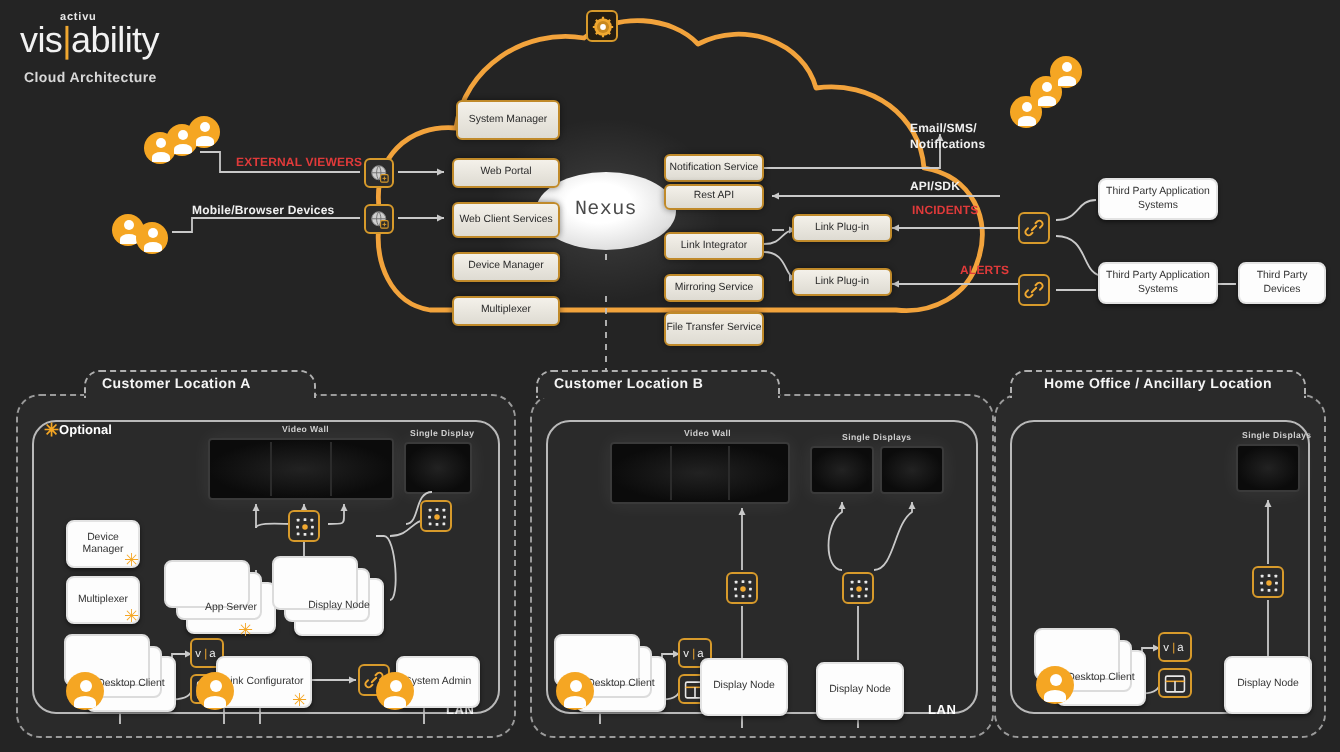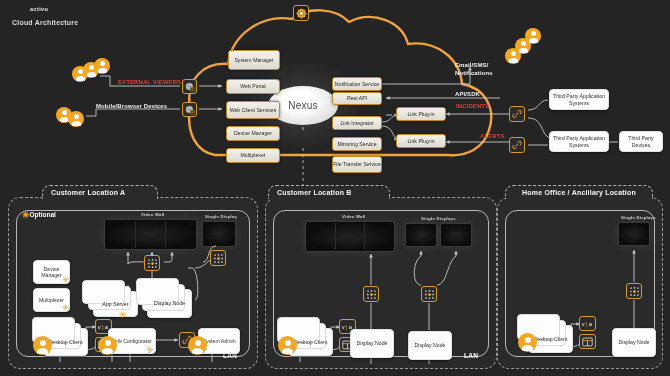--- a/index.html
+++ b/index.html
@@ -125,20 +125,21 @@
   .lan { position: absolute; font-size: 6.5px; font-weight: bold; color: #fff; letter-spacing: .3px; }
   .optional { position: absolute; font-size: 6.5px; font-weight: bold; color: #fff; }
 </style>
 </head>
 <body>
 
 <div id="root">
 
   <div class="logo-wrap">
     <div class="logo-activu">activu</div>
+    <div class="logo-main"><span>vis</span><span class="logo-bar">|</span><span>ability</span></div>
     <div class="logo-sub">Cloud Architecture</div>
   </div>
 
   <svg class="layer" viewBox="0 0 670 376">
 
     <path d="M190 108
              C 185 78, 205 62, 228 64
              C 232 34, 262 14, 292 19
              C 308 6, 336 8, 349 22
              C 372 10, 402 21, 408 44
@@ -243,21 +244,21 @@
           <circle cx="8" cy="8" r="6.4"></circle>
         </g>
         <circle cx="8" cy="8" r="4.4" fill="#c8881f"></circle>
         <circle cx="8" cy="8" r="2.1" fill="#fff"></circle>
         <g stroke="#f0a830" stroke-width="1.6">
           <path d="M8 .6 v2 M8 13.4 v2 M.6 8 h2 M13.4 8 h2 M2.8 2.8 l1.4 1.4 M11.8 11.8 l1.4 1.4 M13.2 2.8 l-1.4 1.4 M4.2 11.8 l-1.4 1.4"></path>
         </g>
       </svg>
   </div>
 
-  <div class="nexus" style="left:268px;top:86px;width:70px;height:39px;">
+  <div class="nexus" style="left:268px;top:86px;width:70px;height:39px;font-family:Liberation Mono, monospace;">
     <span>Nexus</span>
   </div>
 
   <div class="box cloud-box" style="left:228px;top:50px;width:52px;height:20px;">
       <span>System Manager</span>
     </div>
 
   <div class="box cloud-box" style="left:226px;top:79px;width:54px;height:15px;">
       <span>Web Portal</span>
     </div>

